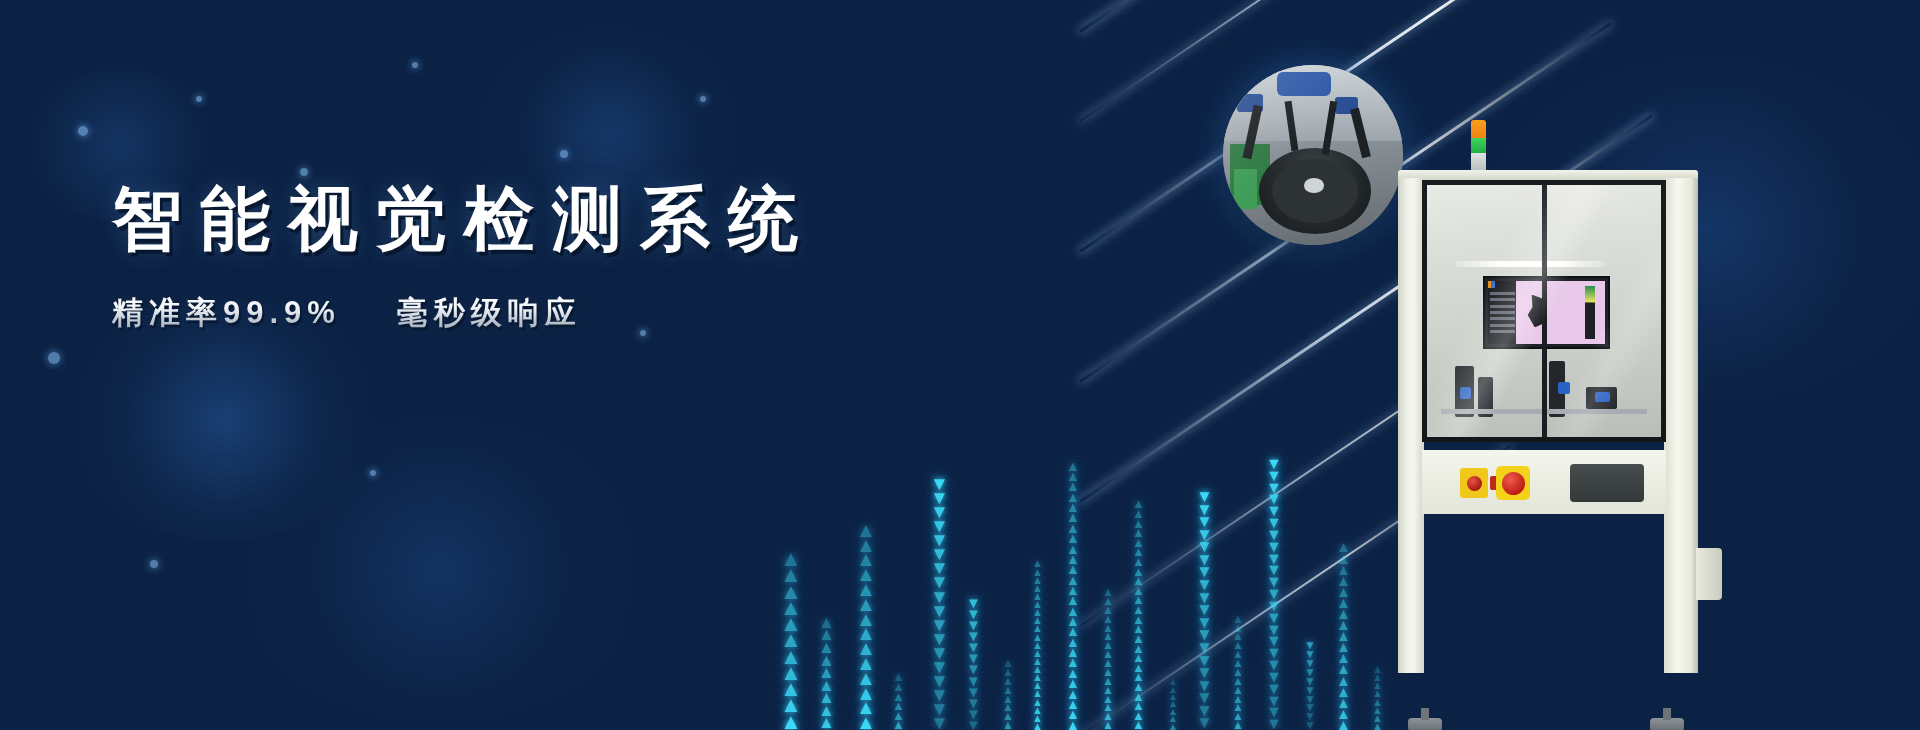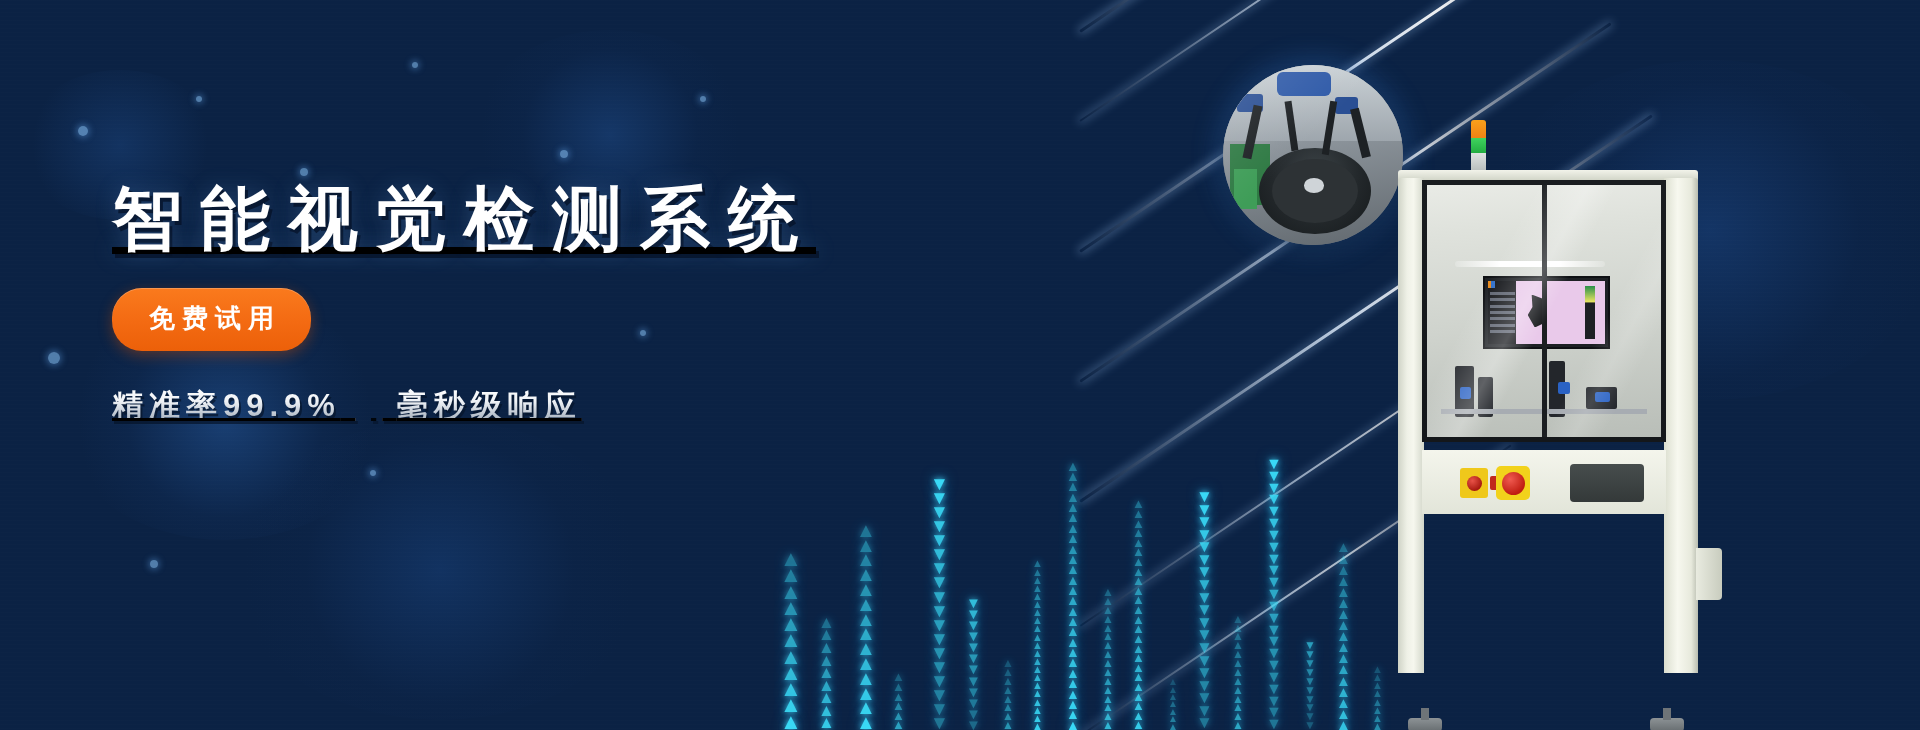--- a/index.html
+++ b/index.html
@@ -51,21 +51,21 @@
             box-shadow: 0 0 10px 2px rgba(170,210,255,.35);
             transform-origin: left center; }
 
   
   .particles { position: absolute; left: 780px; top: 240px; width: 620px; height: 490px; pointer-events: none; }
   .pcol { position: absolute; bottom: 0; display: flex; flex-direction: column; align-items: center; }
   .pcol i { display: block; font-style: normal; line-height: .74; color: #3ad9f5;
             text-shadow: 0 0 6px rgba(64,220,255,.95), 0 0 14px rgba(40,180,255,.65); }
 
   
-  .textblock { position: absolute; left: 112px; top: 180px; width: 900px; text-decoration: underline; }
+  .textblock { position: absolute; left: 112px; top: 180px; width: 900px; }
 
   .headline {
     font-size: 70px; font-weight: 700; color: #ffffff;
     letter-spacing: 18px; line-height: 1.12; white-space: nowrap;
     text-shadow: 3px 4px 0 rgba(5,18,40,.78), 0 0 22px rgba(120,180,255,.22);
   }
 
   .cta {
     display: inline-block; margin-top: 30px;
     padding: 13px 30px 15px; border-radius: 30px;
@@ -506,21 +506,20 @@
         <i style="font-size: 11px; opacity: 0.764286;">▲</i>
         <i style="font-size: 11px; opacity: 0.842857;">▲</i>
         <i style="font-size: 11px; opacity: 0.921429;">▲</i>
         <i style="font-size: 11px; opacity: 1;">▲</i>
       </div>
     </div>
 
   <div class="textblock">
     <div class="headline">智能视觉检测系统</div>
 
-    <button class="cta">免费试用</button>
 
     <div class="subline">
       <span>精准率99.9%</span>
       <span class="sep">|</span>
       <span>毫秒级响应</span>
     </div>
   </div>
 
   <div class="inset">
     <div class="ph" style="inset:0;background:linear-gradient(170deg,#b9c0c6 0%,#8d959c 42%,#61686e 100%);"></div>

